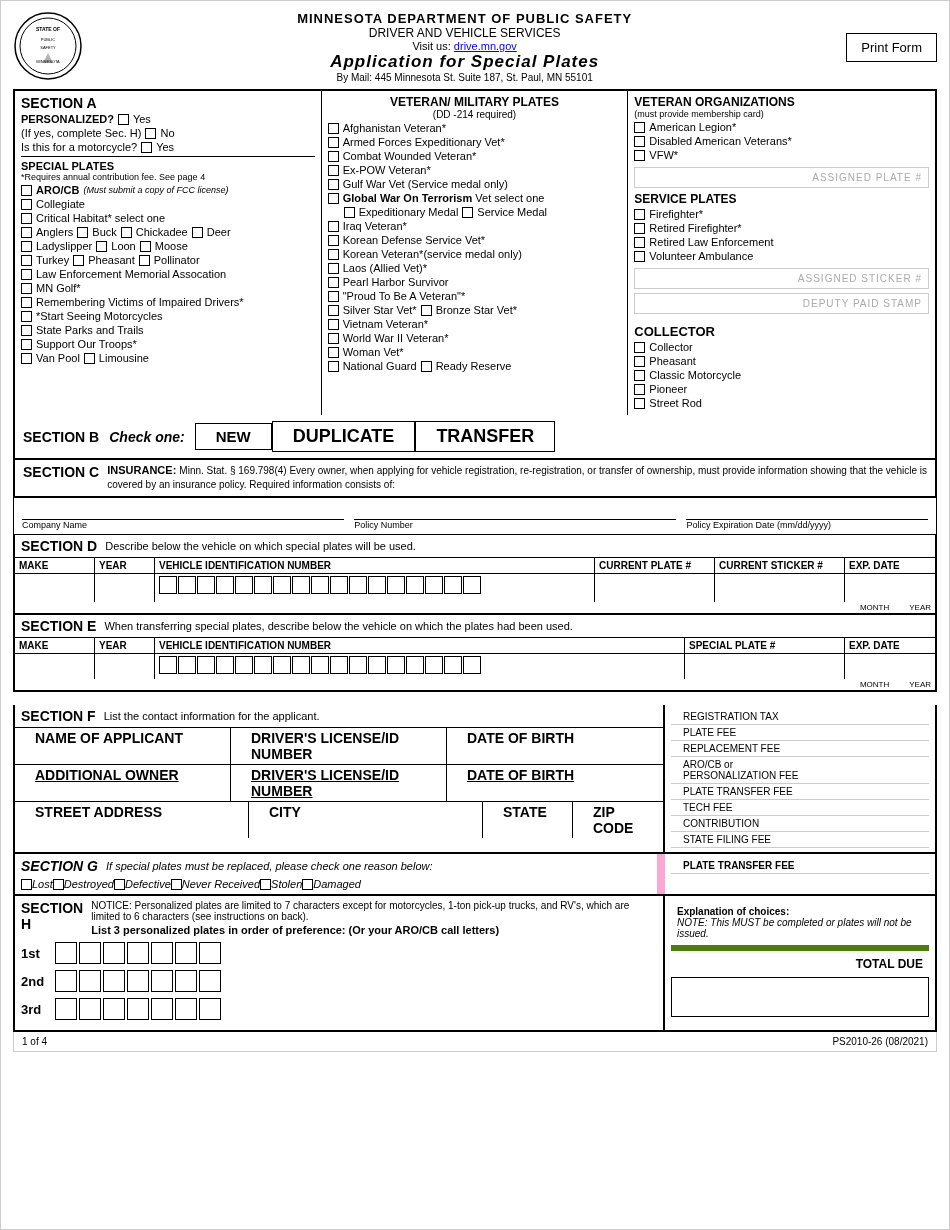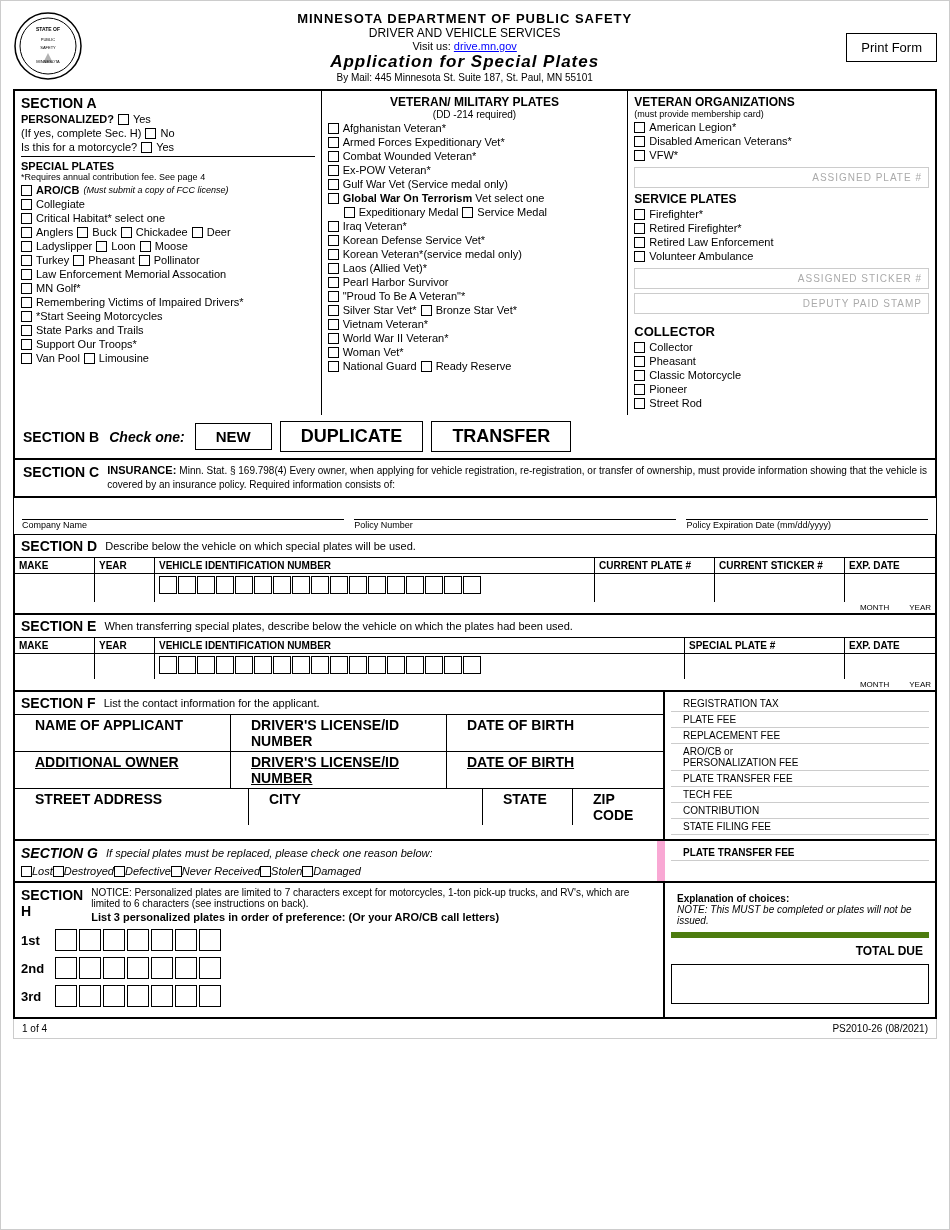--- a/index.html
+++ b/index.html
@@ -157,21 +157,21 @@
       font-size: 14px;
       font-weight: bold;
     }
     .check-one {
       font-size: 14px;
       font-style: italic;
       font-weight: bold;
     }
     .check-boxes {
       display: flex;
-      gap: 8px;
+      gap: 0;
       align-items: center;
       flex: 1;
     }
     .check-option {
       border: 1px solid #000;
       padding: 4px 20px;
       font-weight: bold;
       font-size: 15px;
     }
     .check-option.large {
@@ -293,20 +293,21 @@
       border-right: 1px solid #000;
       padding: 2px 4px;
     }
     .section-e-cell:last-child { border-right: none; }
     
     .section-f-wrap {
       border: 2px solid #000;
       border-top: none;
       display: grid;
       grid-template-columns: 1fr 270px;
+      margin-top: 13px;
     }
     .section-f-left {
       border-right: 2px solid #000;
     }
     .section-f-right {
       padding: 4px 6px;
       font-size: 10px;
     }
     .section-f-header {
       display: flex;

